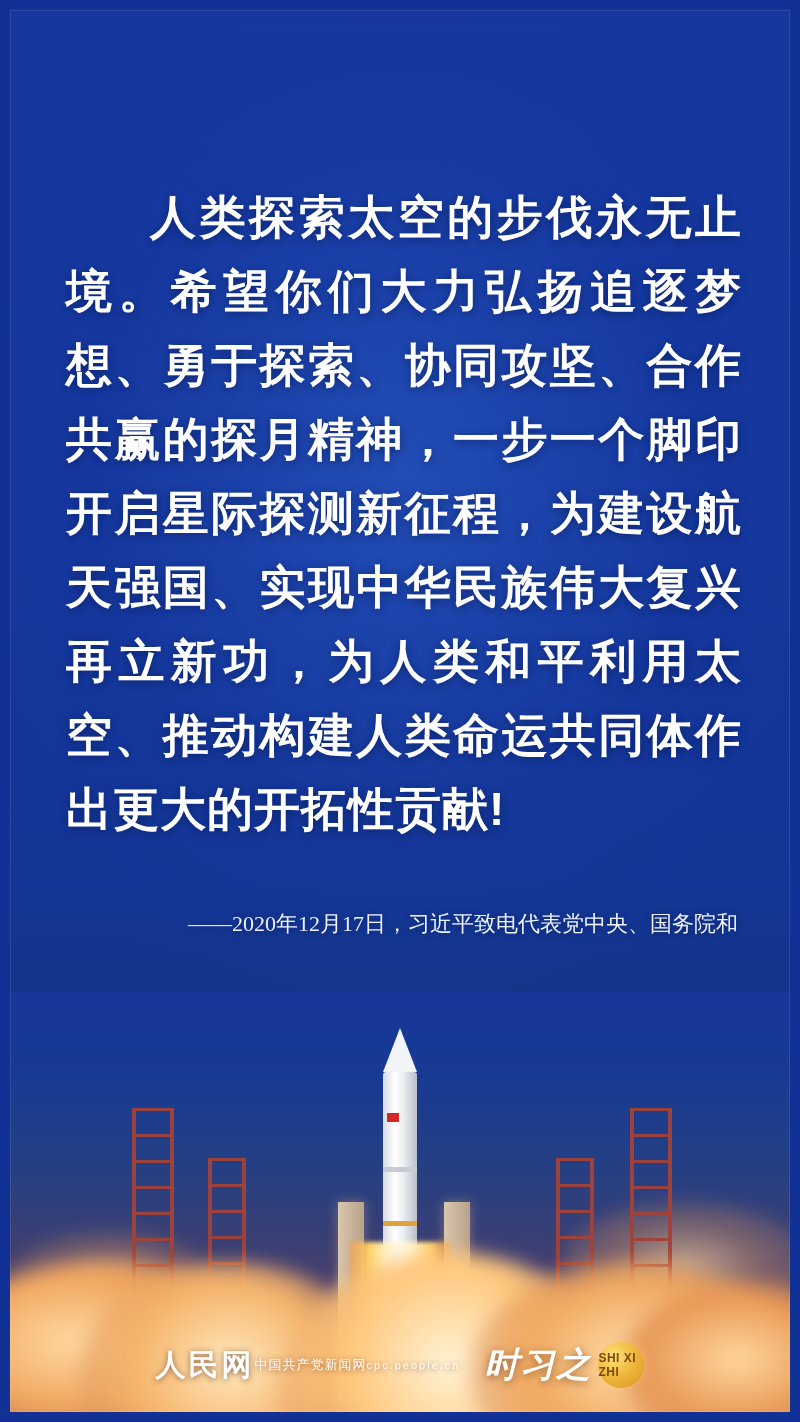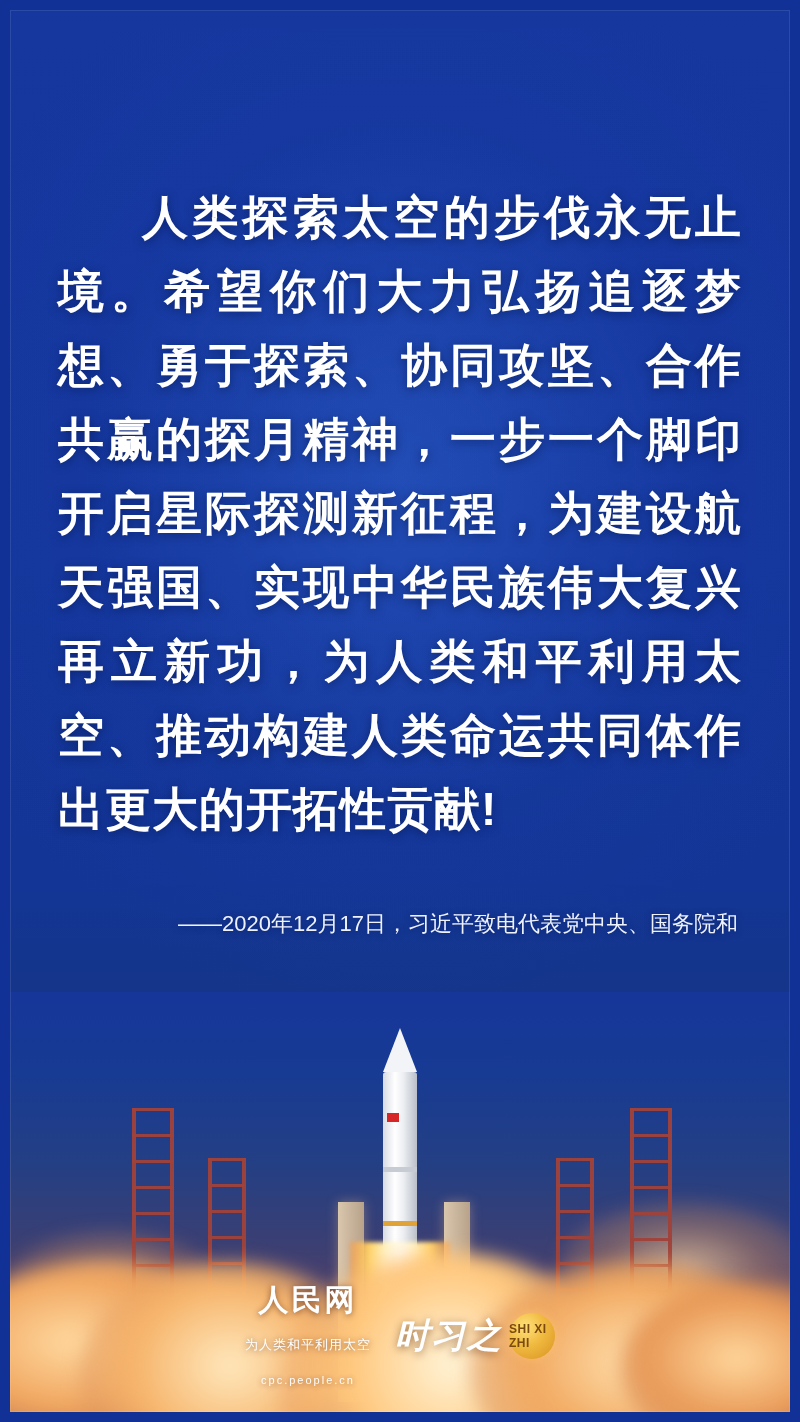--- a/index.html
+++ b/index.html
@@ -41,21 +41,21 @@
     width:120%;
     height:70%;
     background:radial-gradient(ellipse at 50% 45%, rgba(60,120,230,0.35) 0%, rgba(30,70,180,0.12) 45%, rgba(0,0,0,0) 72%);
     pointer-events:none;
     z-index:2;
   }
 
   
   .quote-wrap{
     position:absolute;
-    left:0;right:0;
+    left:8px;right:0;
     top:180px;
     padding:0 58px;
     box-sizing:border-box;
     z-index:10;
   }
   .quote{
     color:#ffffff;
     font-size:46px;
     line-height:74px;
     font-weight:bold;
@@ -75,21 +75,21 @@
     padding:0 62px;
     box-sizing:border-box;
     z-index:10;
     color:#eef2ff;
     font-size:22px;
     line-height:38px;
     text-align:right;
     font-weight:normal;
     text-shadow:0 1px 6px rgba(3,18,70,0.5);
   }
-  .attrib .line{display:block;}
+  .attrib .line{display:block;font-family:Liberation Serif, serif;}
 
   
   .photo{
     position:absolute;
     left:0;right:0;
     bottom:0;
     height:430px;
     z-index:5;
     overflow:hidden;
   }
@@ -193,25 +193,24 @@
     left:0;right:0;
     bottom:34px;
     z-index:20;
     display:flex;
     align-items:center;
     justify-content:center;
     gap:18px;
   }
   .logo-people{
     display:flex;
-    flex-direction:column;
+    flex-direction:row;
     align-items:center;
     color:#ffffff;
     text-shadow:0 1px 6px rgba(80,30,10,0.65);
-    gap:19px;
   }
   .logo-people .cn{
     font-size:30px;
     font-weight:bold;
     letter-spacing:3px;
     line-height:34px;
   }
   .logo-people .sub{
     font-size:13px;
     letter-spacing:1px;
@@ -293,21 +292,21 @@
     <div class="quote">人类探索太空的步伐永无止境。希望你们大力弘扬追逐梦想、勇于探索、协同攻坚、合作共赢的探月精神，一步一个脚印开启星际探测新征程，为建设航天强国、实现中华民族伟大复兴再立新功，为人类和平利用太空、推动构建人类命运共同体作出更大的开拓性贡献!</div>
   </div>
 
   <div class="attrib">
     <span class="line">——2020年12月17日，习近平致电代表党中央、国务院和</span>
   </div>
 
   <div class="logos">
     <div class="logo-people">
       <span class="cn">人民网</span>
-      <span class="sub">为人类和平利用太空</span>
+      <span class="sub">中国共产党新闻网</span>
       <span class="url">cpc.people.cn</span>
     </div>
     <div class="logo-ssz">
       <span class="ssz-text">时习之</span>
       <span class="ssz-badge">SHI XI ZHI</span>
     </div>
   </div>
 
   <div class="frame-edge"></div>
   <div class="frame-inner"></div>

